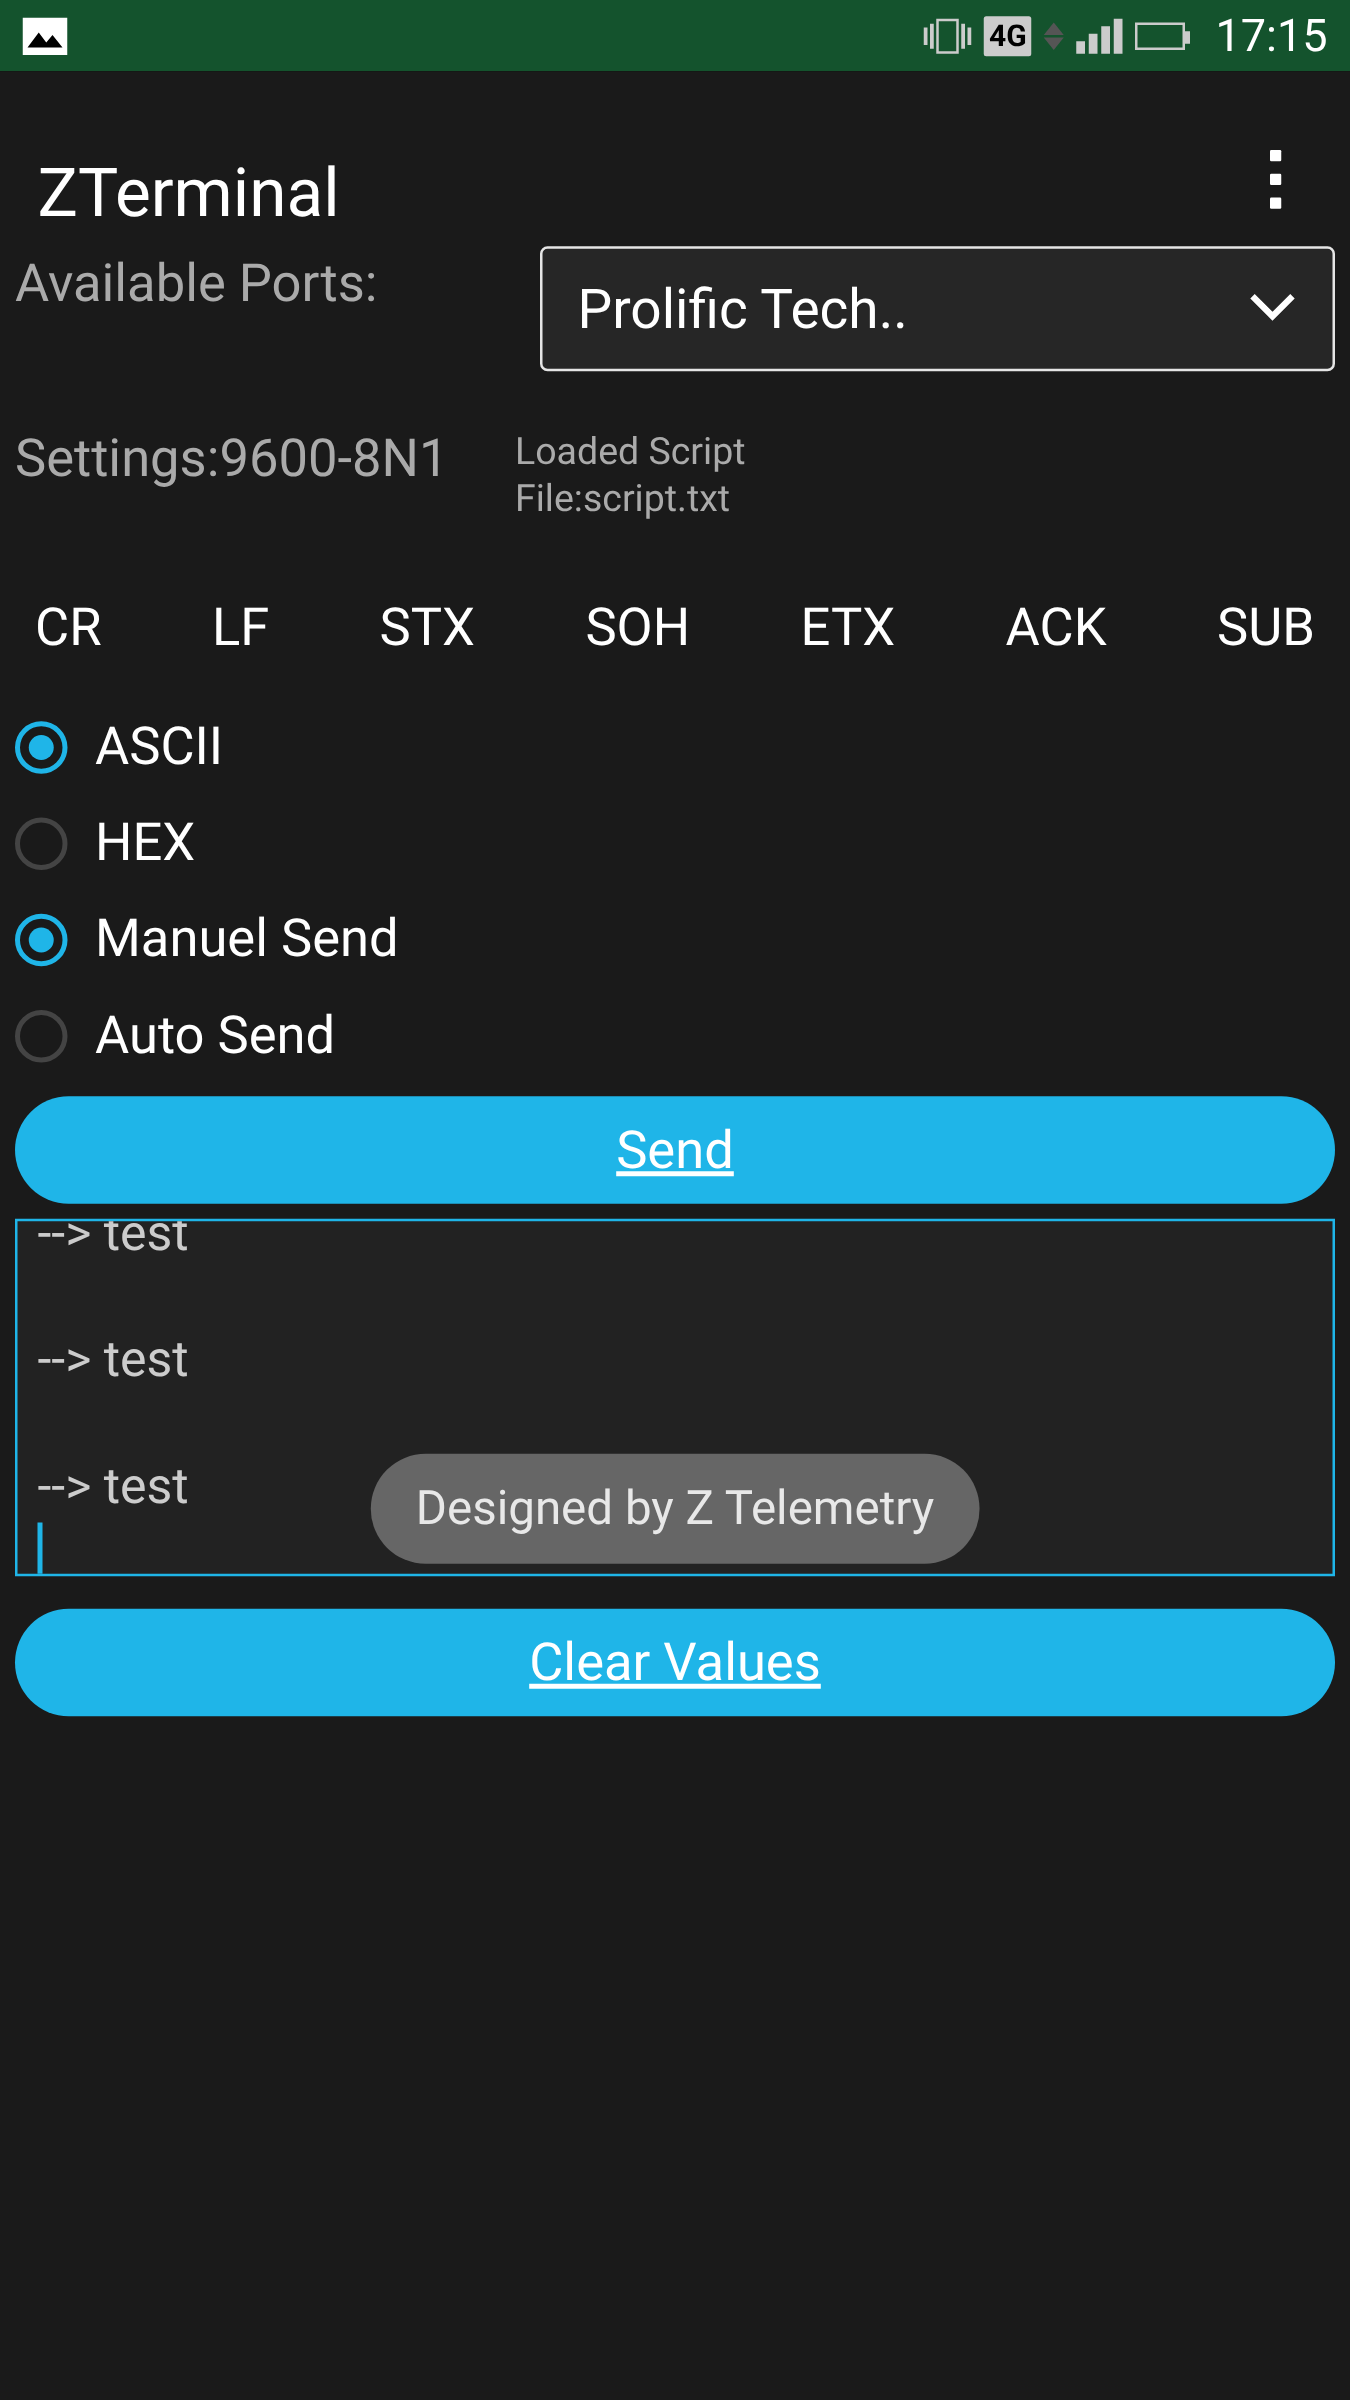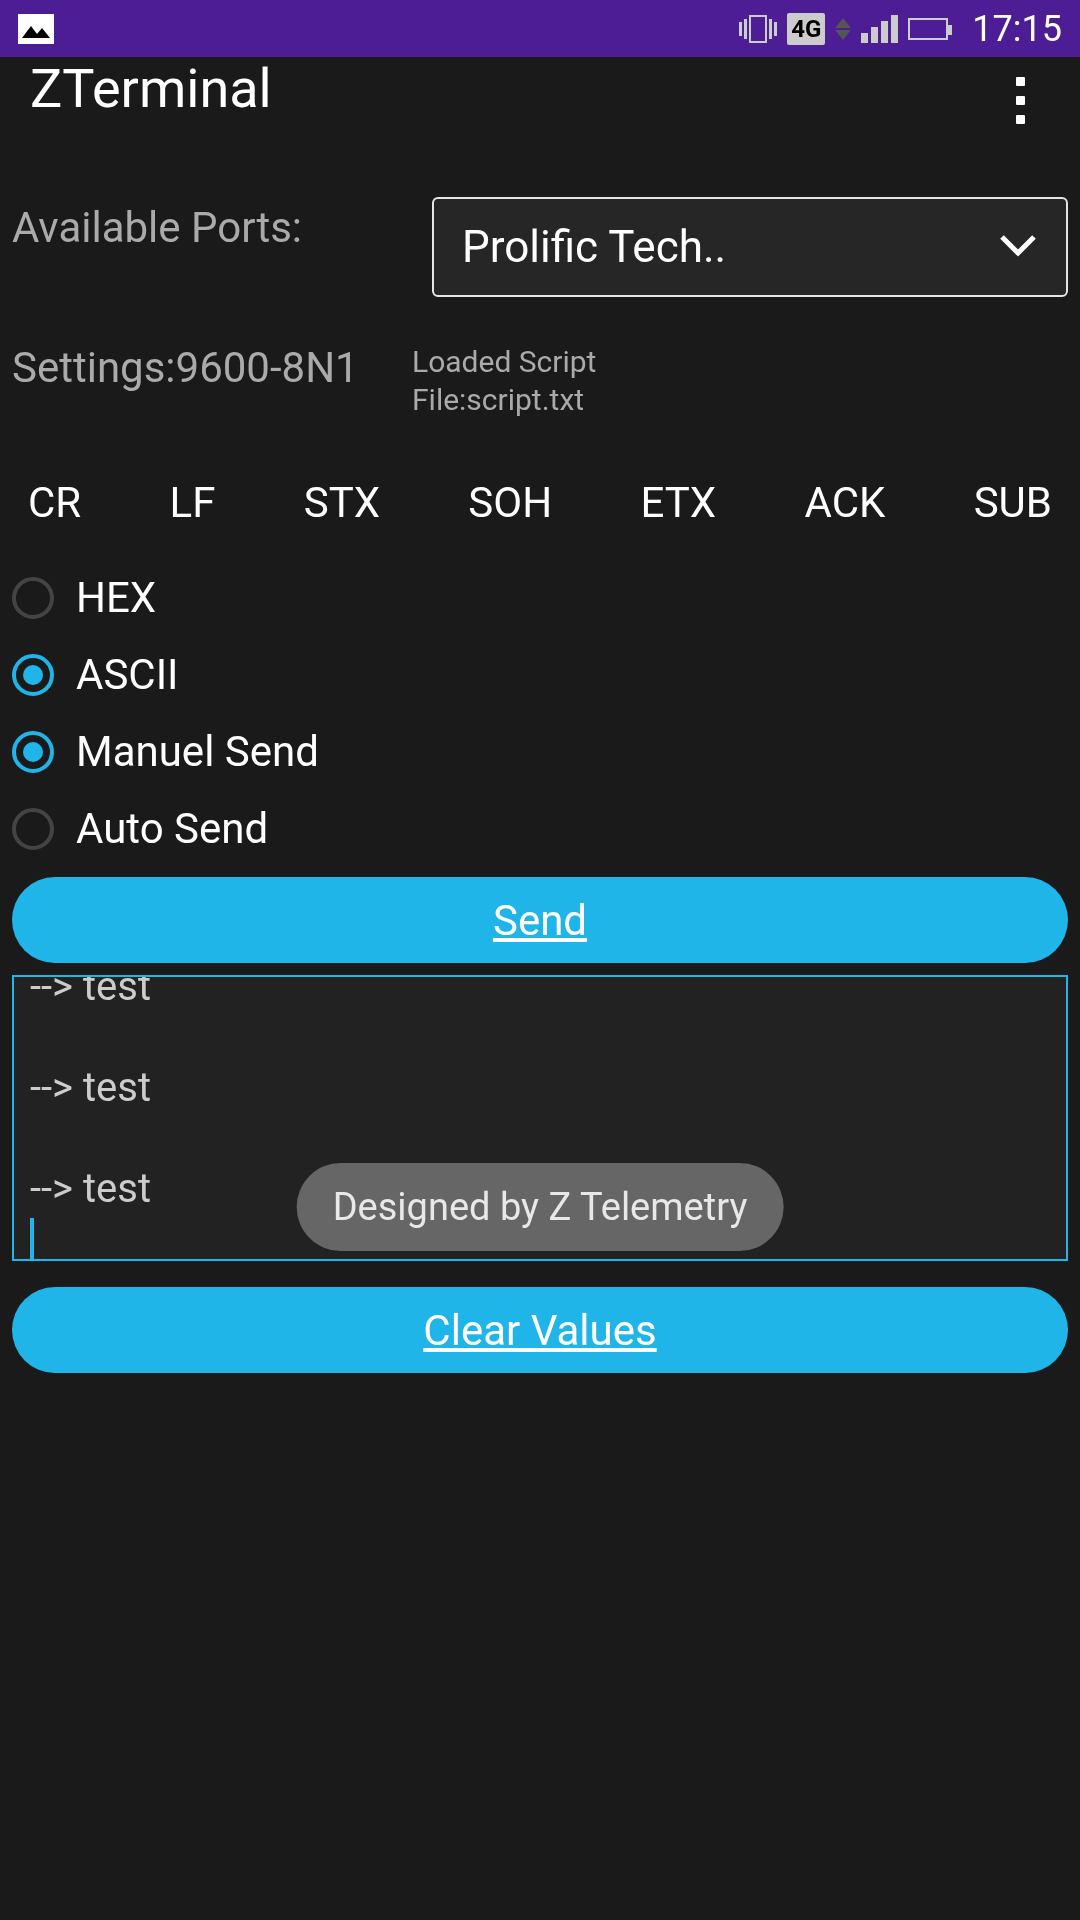--- a/index.html
+++ b/index.html
@@ -1,39 +1,39 @@
 <!DOCTYPE html>
 <html><head>
 <meta charset="utf-8">
 <style>
   * { box-sizing: border-box; margin: 0; padding: 0; }
   html, body { width: 1080px; height: 1920px; background: #000; font-family: Roboto, Arial, sans-serif; overflow: hidden; }
   
   .status-bar {
     height: 57px;
-    background: #4c1d95;
+    background: #14532d;
     display: flex;
     align-items: center;
     padding: 0 18px;
     color: #fff;
   }
   .status-left { flex: 1; display: flex; align-items: center; }
   .status-right { display: flex; align-items: center; gap: 10px; }
   .status-icon { display: inline-flex; align-items: center; }
   .status-time { font-size: 36px; font-weight: 400; margin-left: 14px; }
   .badge-4g {
     background: #ccc; color: #000; font-weight: 700; font-size: 24px;
     padding: 2px 4px; border-radius: 2px;
   }
   
   .app-body { background: #1a1a1a; height: calc(1920px - 57px); display: flex; flex-direction: column; }
   
   .app-bar {
     height: 130px;
-    display: flex; align-items: flex-start; justify-content: space-between;
+    display: flex; align-items: flex-end; justify-content: space-between;
     padding: 0 30px 0 30px;
   }
   .app-title { color: #fff; font-size: 54px; font-weight: 400; }
   .menu-btn { width: 60px; display: flex; flex-direction: column; align-items: center; gap: 10px; padding: 20px 10px; cursor: pointer; }
   .menu-dot { width: 9px; height: 9px; background: #fff; border-radius: 1px; }
   
   .row { display: flex; align-items: center; padding: 0 12px; }
   .label { color: #aaa; font-size: 42px; }
   
   .ports-row { margin-top: 10px; align-items: flex-start; gap: 20px; }
@@ -224,28 +224,28 @@
     <span class="cc-item">STX</span>
     <span class="cc-item">SOH</span>
     <span class="cc-item">ETX</span>
     <span class="cc-item">ACK</span>
     <span class="cc-item">SUB</span>
   </div>
 
   <div class="options-block">
     <div class="options-left">
       <div class="radio-row">
-        <span class="radio"></span>
-        <span class="radio-label">HEX</span>
-      </div>
-      <div class="radio-row">
         <span class="radio selected">
             <span class="radio-inner"></span>
           </span>
         <span class="radio-label">ASCII</span>
+      </div>
+      <div class="radio-row">
+        <span class="radio"></span>
+        <span class="radio-label">HEX</span>
       </div>
       <div class="radio-row">
         <span class="radio selected">
             <span class="radio-inner"></span>
           </span>
         <span class="radio-label">Manuel Send</span>
       </div>
       <div class="radio-row">
         <span class="radio"></span>
         <span class="radio-label">Auto Send</span>

